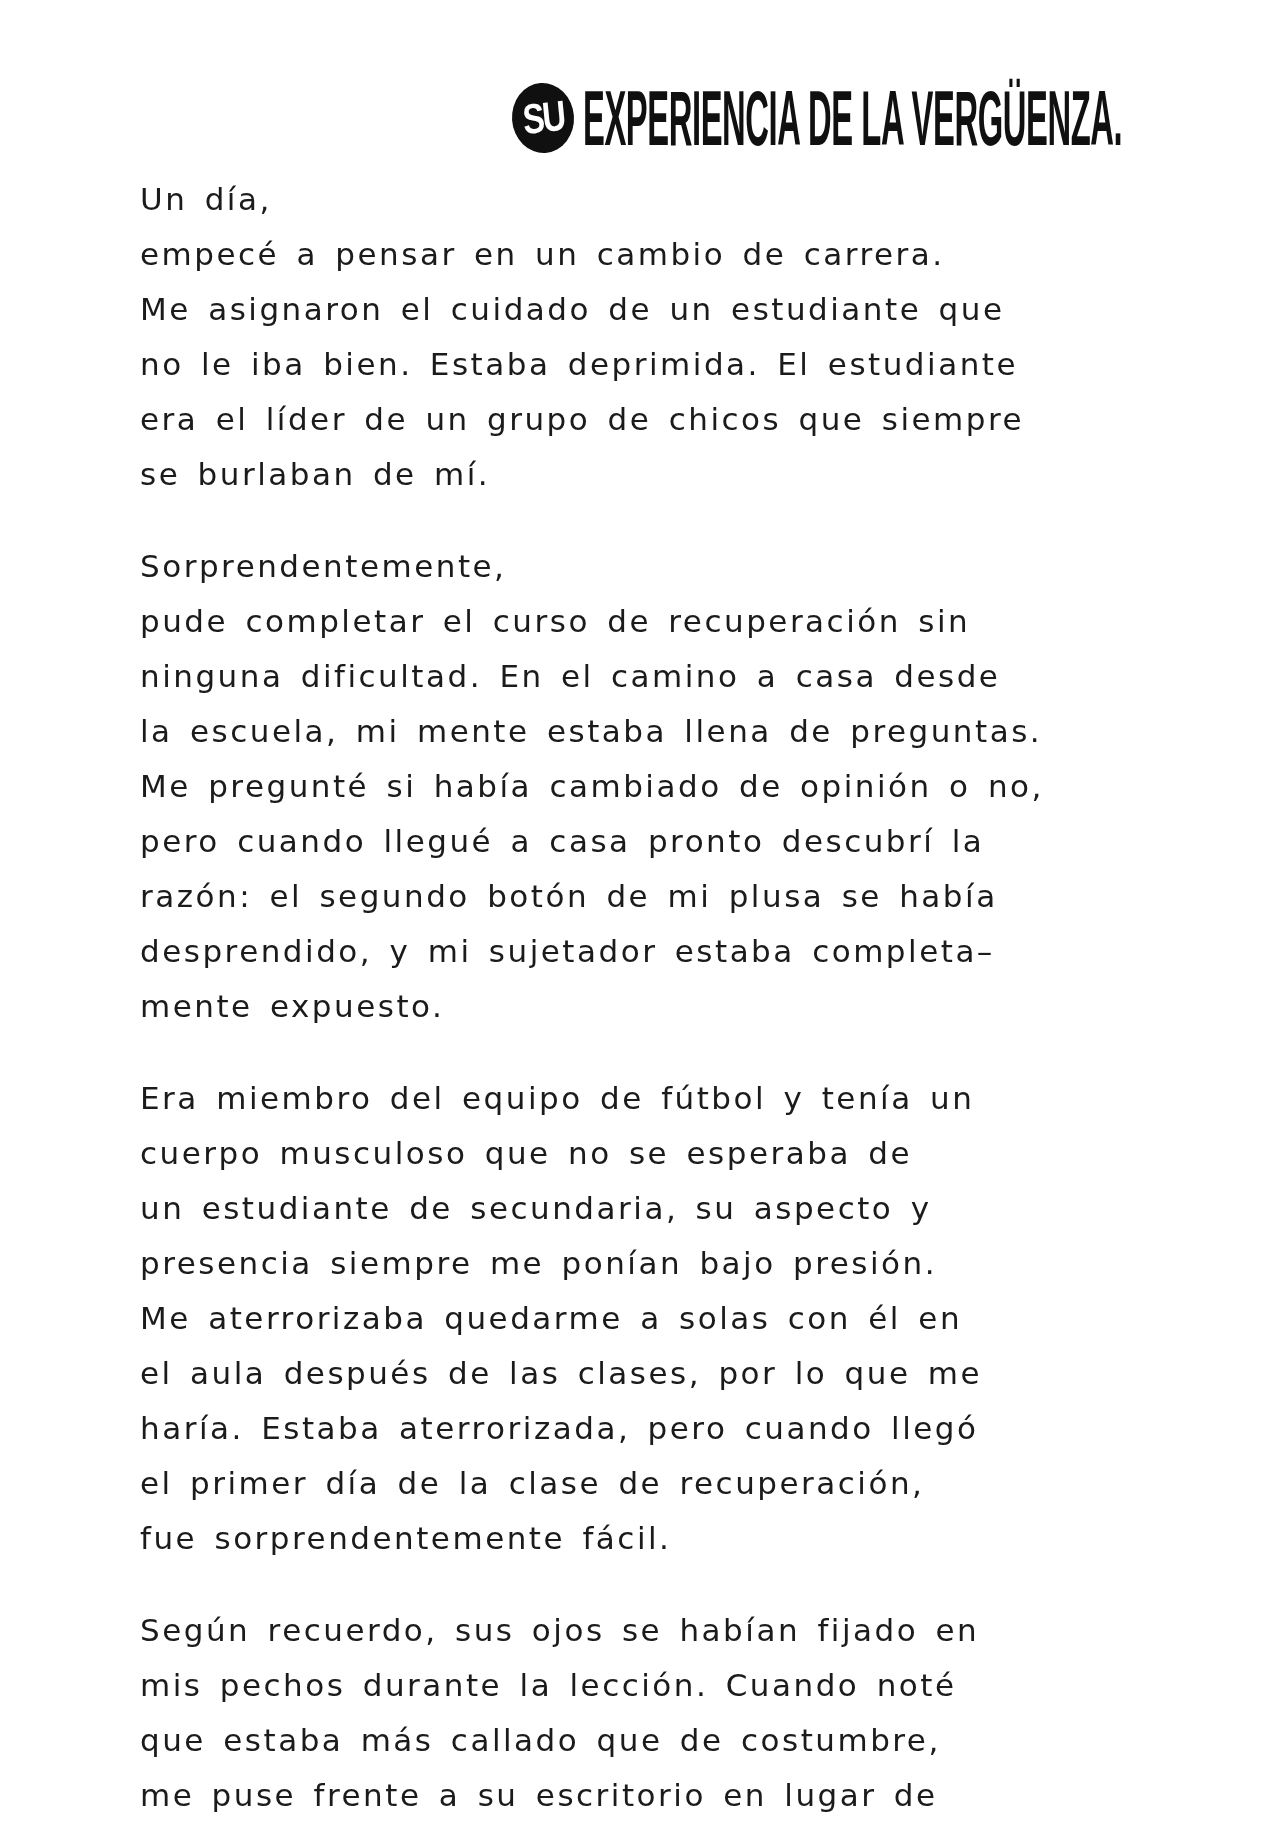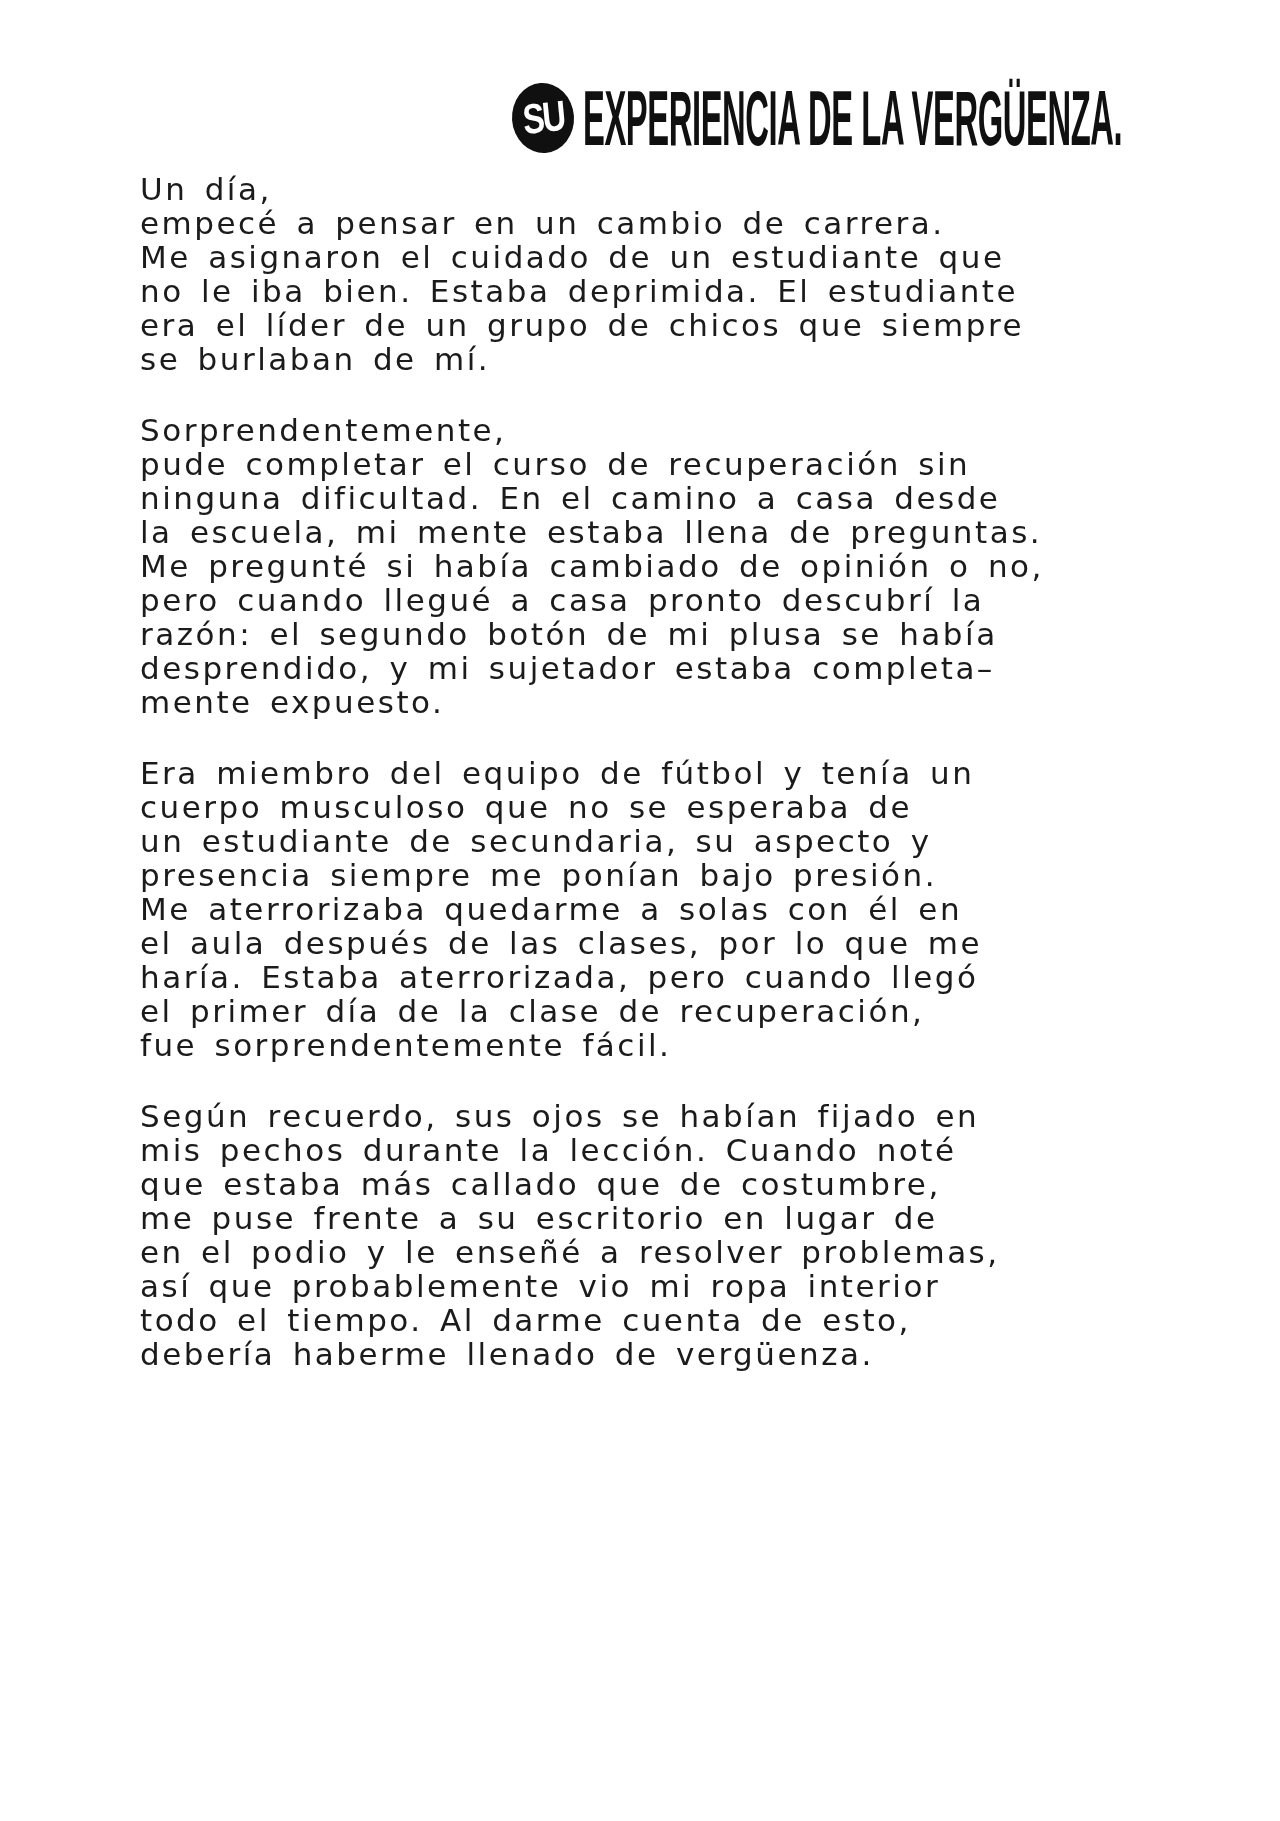--- a/index.html
+++ b/index.html
@@ -62,21 +62,21 @@
   
   .content {
     position: absolute;
     top: 172px;
     left: 140px;
     width: 1080px;
   }
   .content p {
     margin: 0 0 37px 0;
     font-size: 31px;
-    line-height: 34px;
+    line-height: 55px;
     letter-spacing: 2.5px;
     word-spacing: 5px;
     white-space: pre;
     color: #1b1b1b;
   }
 </style>
 </head>
 <body>
 
 <div class="title-row">

